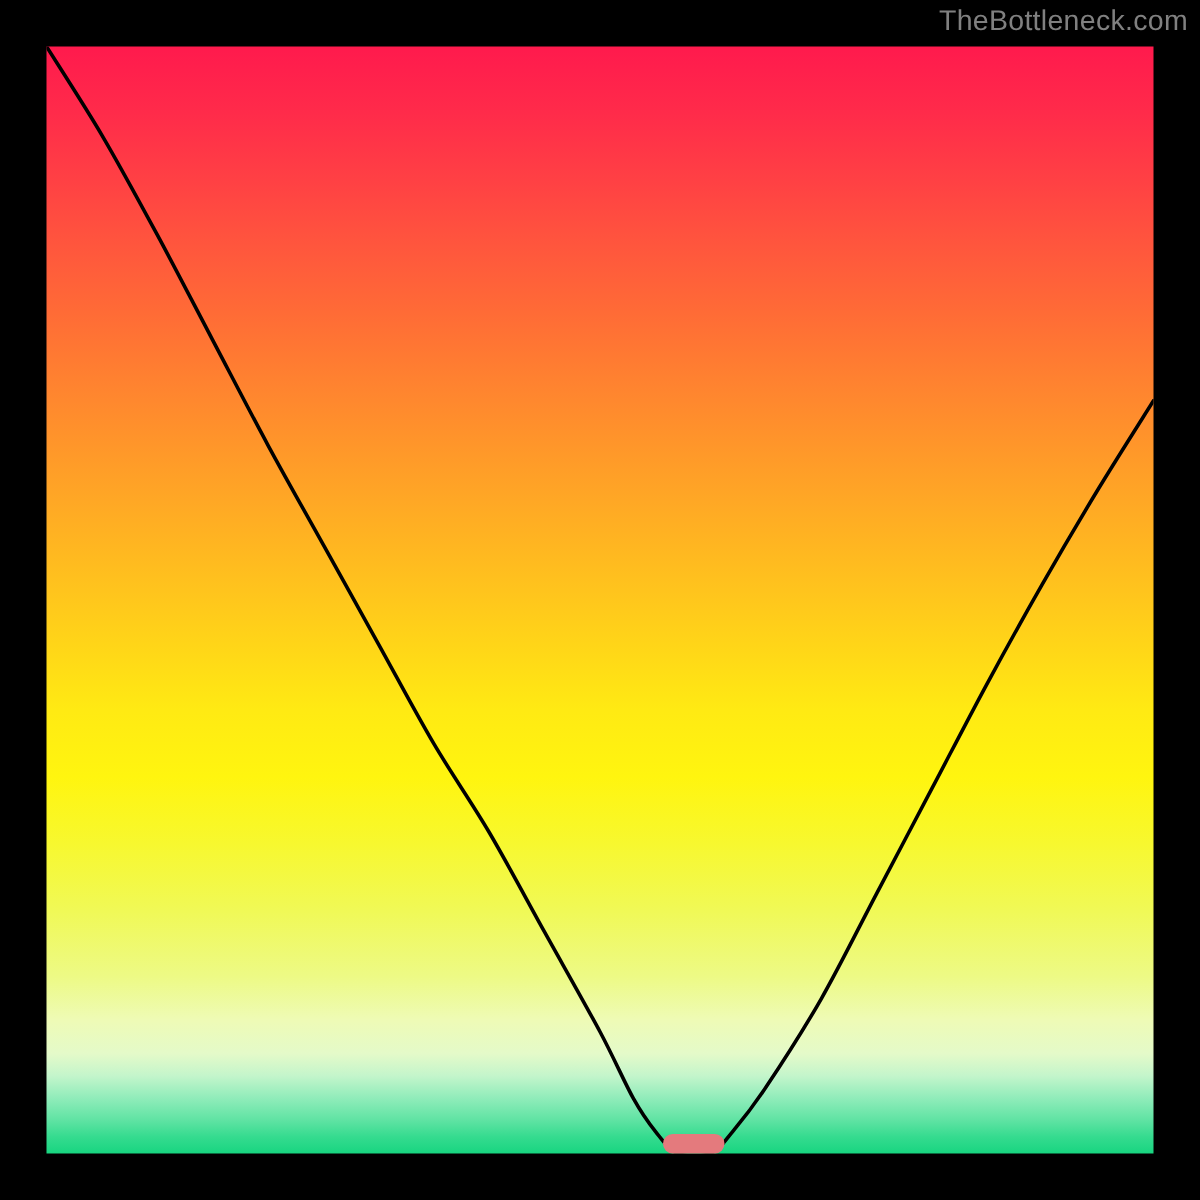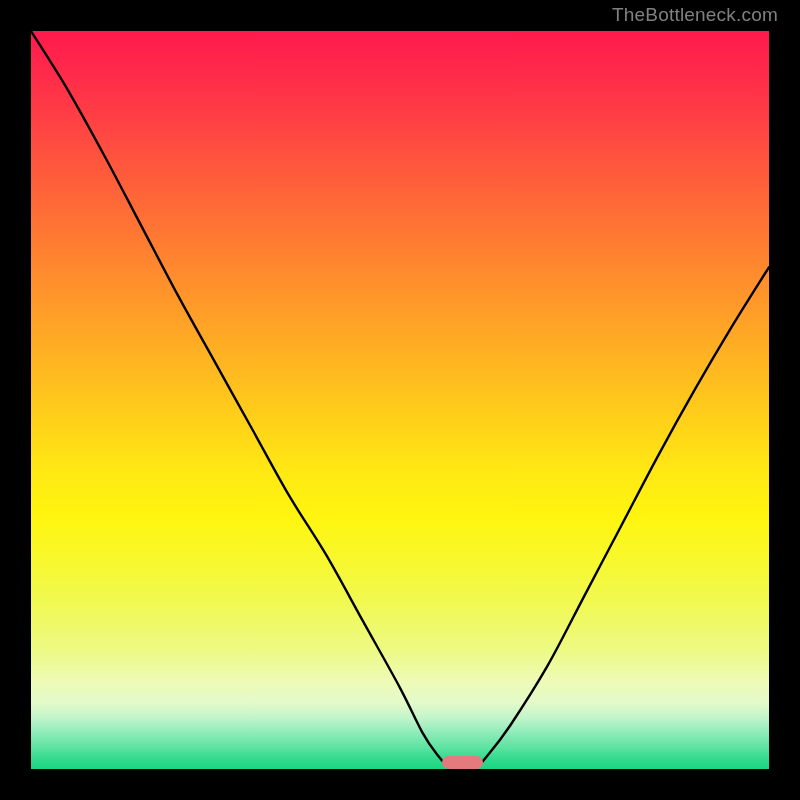--- a/index.html
+++ b/index.html
@@ -12,21 +12,21 @@
   }
   .frame {
     width: 800px;
     height: 800px;
     background: #000;
     position: relative;
   }
   .watermark {
     position: absolute;
     top: 4px;
-    right: 22px;
+    right: 8px;
     color: #808080;
     font-size: 19px;
     font-weight: 400;
     letter-spacing: 0.2px;
     z-index: 10;
   }
   .plot-area {
     position: absolute;
     left: 31px;
     top: 31px;

